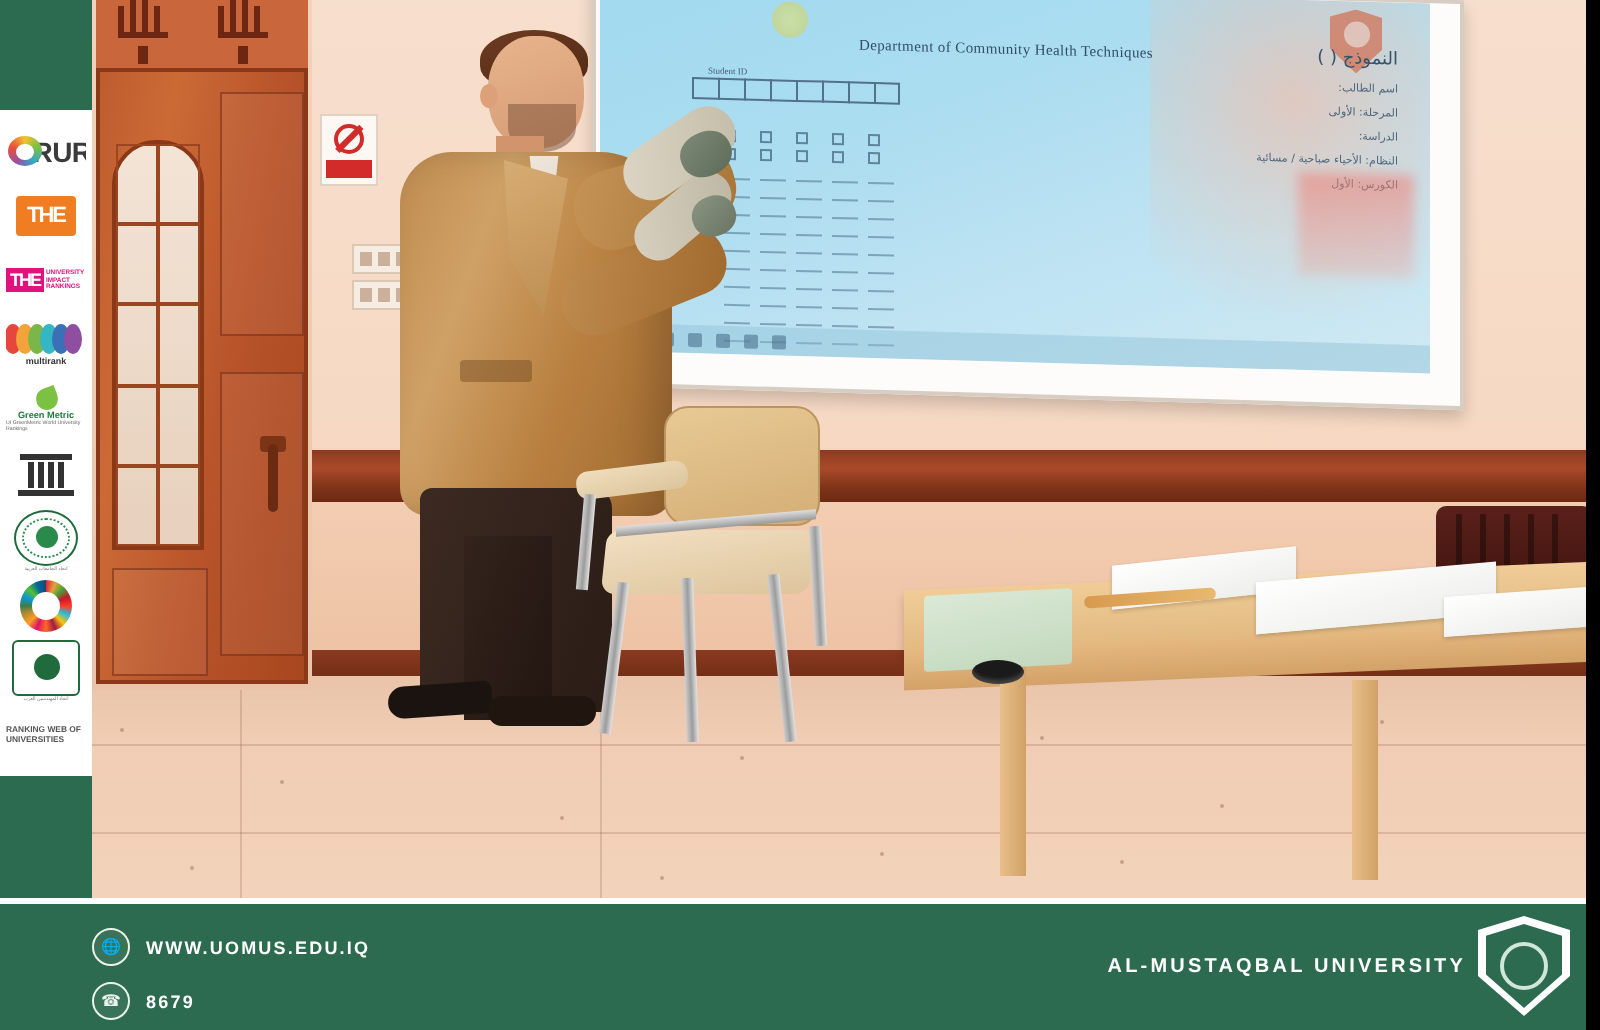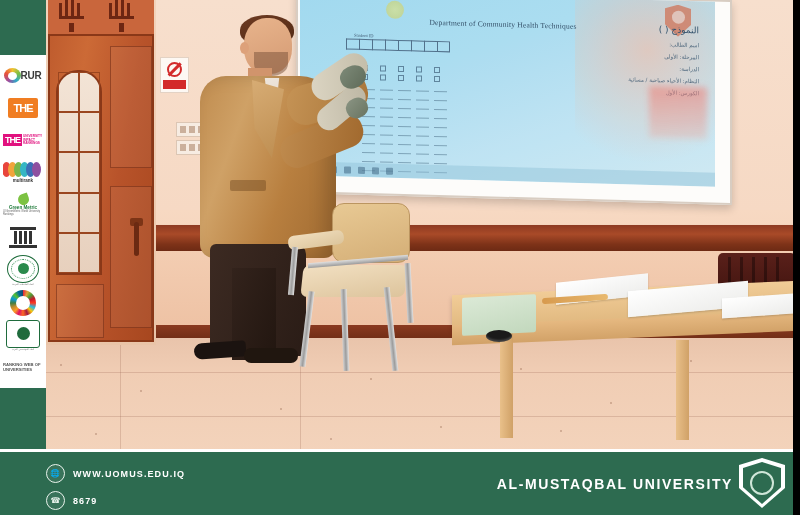--- a/index.html
+++ b/index.html
@@ -178,21 +178,21 @@
   .darkchair{position:absolute;left:718px;top:253px;width:78px;height:52px;
         background:linear-gradient(180deg,#5a201a,#3c120d);border-radius:5px 5px 0 0;}
   .darkchair i{position:absolute;top:4px;width:3px;height:44px;background:rgba(0,0,0,.35);}
 
   
   .strip{position:absolute;left:0;top:55px;width:46px;height:333px;background:#ffffff;
          display:flex;flex-direction:column;align-items:center;justify-content:space-between;
          padding:5px 0;box-sizing:border-box;z-index:6;}
   .lg{width:40px;height:31px;display:flex;align-items:center;justify-content:center;
       position:relative;overflow:hidden;}
-  .lg-rur{font-size:10px;font-weight:bold;color:#3b3b3b;letter-spacing:-.3px;}
+  .lg-rur{font-size:14px;font-weight:bold;color:#3b3b3b;letter-spacing:-.3px;}
   .rur-eye{position:absolute;left:1px;top:8px;width:17px;height:15px;border-radius:50%;
       background:conic-gradient(#f2c230,#7bbf43,#2fa8c8,#9c4fa0,#e8513a,#f2c230);}
   .rur-eye::after{content:"";position:absolute;left:4px;top:3.5px;width:9px;height:8px;
       border-radius:50%;background:#fff;}
   .lg-the{background:#f07d22;color:#fff;font-weight:bold;font-size:11px;width:30px;height:20px;
       display:flex;align-items:center;justify-content:center;border-radius:2px;letter-spacing:-1px;}
   .lg-thei{display:flex;align-items:center;gap:1px;}
   .lg-thei .b{background:#e1127f;color:#fff;font-weight:bold;font-size:9px;padding:1px 2px;letter-spacing:-1px;}
   .lg-thei .s{font-size:3.2px;line-height:3.6px;color:#e1127f;font-weight:bold;text-align:left;}
   .lg-multi{display:flex;flex-direction:column;align-items:center;}
@@ -234,21 +234,21 @@
   .f-txt{color:#ffffff;font-size:9px;font-weight:bold;letter-spacing:1.1px;}
   .f-center{position:absolute;left:250px;top:9px;width:320px;text-align:right;direction:rtl;}
   .f-ar1{color:#ffffff;font-size:13px;font-weight:bold;font-family:"DejaVu Sans",sans-serif;
         line-height:16px;letter-spacing:-.2px;}
   .f-ar2{color:#e2efe6;font-size:11.5px;font-family:"DejaVu Sans",sans-serif;line-height:15px;}
   .f-ar3{color:#ffffff;font-size:12.5px;font-weight:bold;font-family:"DejaVu Sans",sans-serif;line-height:16px;}
   .f-right{position:absolute;right:8px;top:6px;display:flex;align-items:center;gap:6px;}
   .f-brand{text-align:right;}
   .f-brand-ar{color:#ffffff;font-size:21px;font-weight:bold;font-family:"DejaVu Sans",sans-serif;
         line-height:24px;letter-spacing:-.5px;}
-  .f-brand-en{color:#ffffff;font-size:14px;font-weight:bold;letter-spacing:1.6px;margin-top:1px;}
+  .f-brand-en{color:#ffffff;font-size:10px;font-weight:bold;letter-spacing:1.6px;margin-top:1px;}
   .f-shield{width:46px;height:50px;background:#ffffff;
         clip-path:polygon(50% 0,100% 14%,100% 60%,50% 100%,0 60%,0 14%);
         display:flex;align-items:center;justify-content:center;}
   .f-shield-in{width:38px;height:42px;background:#2d6b50;
         clip-path:polygon(50% 0,100% 14%,100% 60%,50% 100%,0 60%,0 14%);
         display:flex;align-items:center;justify-content:center;}
   .f-shield-in i{width:20px;height:20px;border-radius:50%;border:2px solid #cfe6d8;}
 
   .rightborder{position:absolute;left:793px;top:0;width:7px;height:515px;background:#000;z-index:9;}
   .topgreen{position:absolute;left:0;top:0;width:46px;height:55px;background:#2d6b50;z-index:6;}

